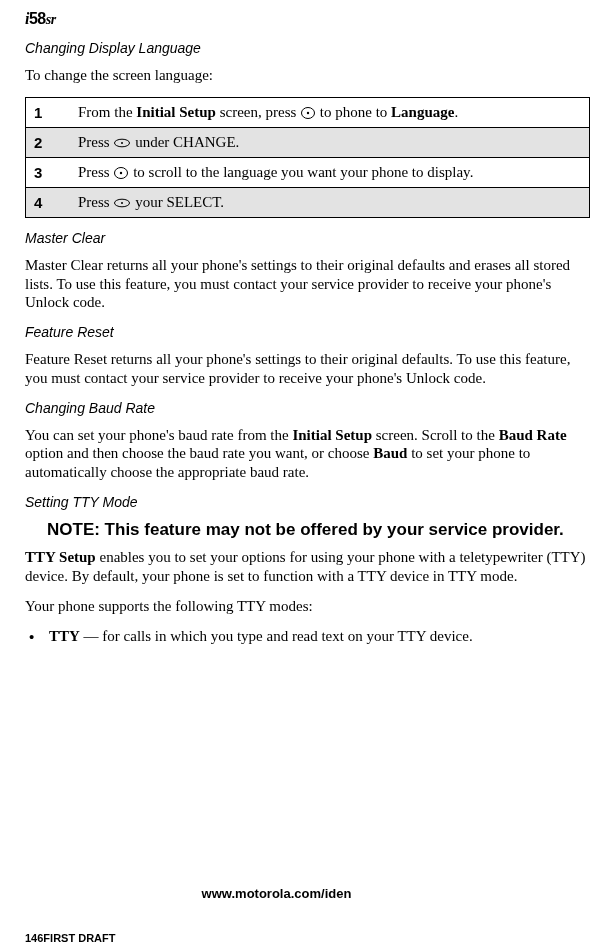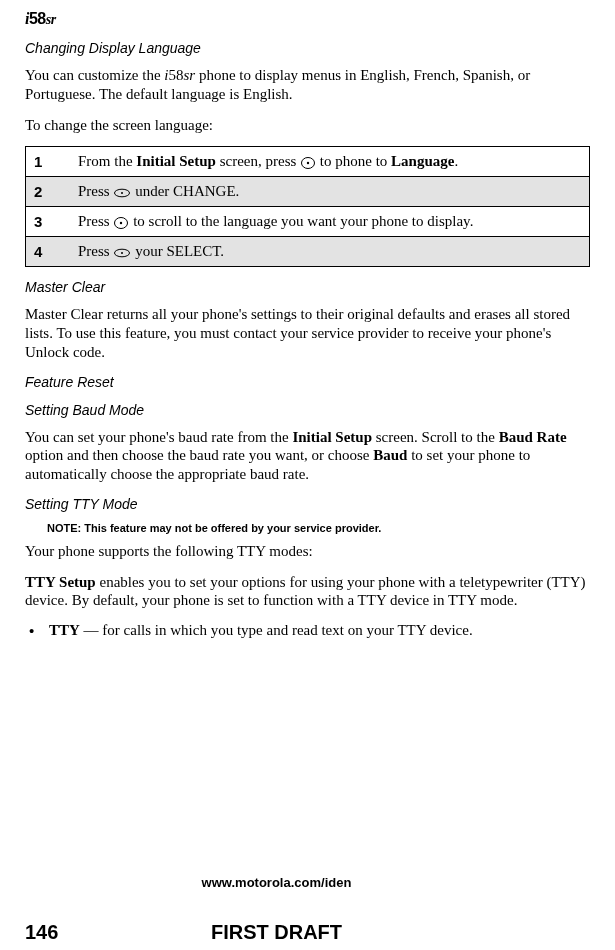--- a/index.html
+++ b/index.html
@@ -62,21 +62,21 @@
   }
   .steps-table tr.gray td { background: #e3e3e3; }
   .glyph {
     display: inline-block;
     vertical-align: middle;
     margin: 0 1px;
   }
   .note {
     font-family: Arial, Helvetica, sans-serif;
     font-weight: bold;
-    font-size: 11px;
+    font-size: 17px;
     margin-left: 22px;
     margin-bottom: 8px;
   }
   .bullet-row {
     display: flex;
     margin-left: 4px;
     margin-bottom: 6px;
   }
   .bullet-dot {
     width: 20px;
@@ -93,42 +93,38 @@
   }
   .footer-url {
     text-align: center;
     font-family: Arial, Helvetica, sans-serif;
     font-weight: bold;
     font-size: 13px;
     margin-bottom: 4px;
   }
   .footer-line {
     display: flex;
-    justify-content: space-between;
-    font-family: Arial, Helvetica, sans-serif;
-    font-weight: bold;
-    font-size: 20px;
+    font-family: Arial, Helvetica, sans-serif;
+    font-weight: bold;
+    font-size: 11px;
     margin-top: 31px;
   }
   strong, b { font-weight: bold; }
 </style>
 </head>
 <body>
 
 <div class="page">
 
   <div class="logo">
     <span class="i">i</span><span class="num">58</span><span class="sr">sr</span>
   </div>
 
   <div class="h2">Changing Display Language</div>
 
-  <p>
-    <span>You can customize the </span><i><span>i</span></i><span>58</span><i><span>sr</span></i><span> phone to display menus in English, French, Spanish, or Portuguese. The default language is English.</span>
-  </p>
 
   <p>To change the screen language:</p>
 
   <table class="steps-table">
     <tbody>
         <tr>
       <td class="step-num">1</td>
       <td class="step-text">
         <span>From the </span><b>Initial Setup</b><span> screen, press </span><svg class="glyph" width="14" height="14" viewBox="0 0 14 14">
               <ellipse cx="7" cy="7" rx="6.5" ry="5.5" fill="none" stroke="#000" stroke-width="1"></ellipse>
@@ -163,32 +159,33 @@
             </svg><span> your SELECT.</span>
       </td>
     </tr>
   </tbody>
     </table>
 
   <div class="h2">Master Clear</div>
   <p>Master Clear returns all your phone's settings to their original defaults and erases all stored lists. To use this feature, you must contact your service provider to receive your phone's Unlock code.</p>
 
   <div class="h2">Feature Reset</div>
-
-  <div class="h2">Setting Baud Mode</div>
+  <p>Feature Reset returns all your phone's settings to their original defaults. To use this feature, you must contact your service provider to receive your phone's Unlock code.</p>
+
+  <div class="h2">Changing Baud Rate</div>
   <p>
     <span>You can set your phone's baud rate from the </span><b>Initial Setup</b><span> screen. Scroll to the </span><b>Baud Rate</b><span> option and then choose the baud rate you want, or choose </span><b>Baud</b><span> to set your phone to automatically choose the appropriate baud rate.</span>
   </p>
 
   <div class="h2">Setting TTY Mode</div>
   <div class="note">NOTE: This feature may not be offered by your service provider.</div>
-  <p>Your phone supports the following TTY modes:</p>
   <p>
     <b>TTY Setup</b><span> enables you to set your options for using your phone with a teletypewriter (TTY) device. By default, your phone is set to function with a TTY device in TTY mode.</span>
   </p>
+  <p>Your phone supports the following TTY modes:</p>
 
   <div class="bullet-row">
     <div class="bullet-dot">•</div>
     <div>
       <b>TTY</b><span> — for calls in which you type and read text on your TTY device.</span>
     </div>
   </div>
 
 </div>
 

